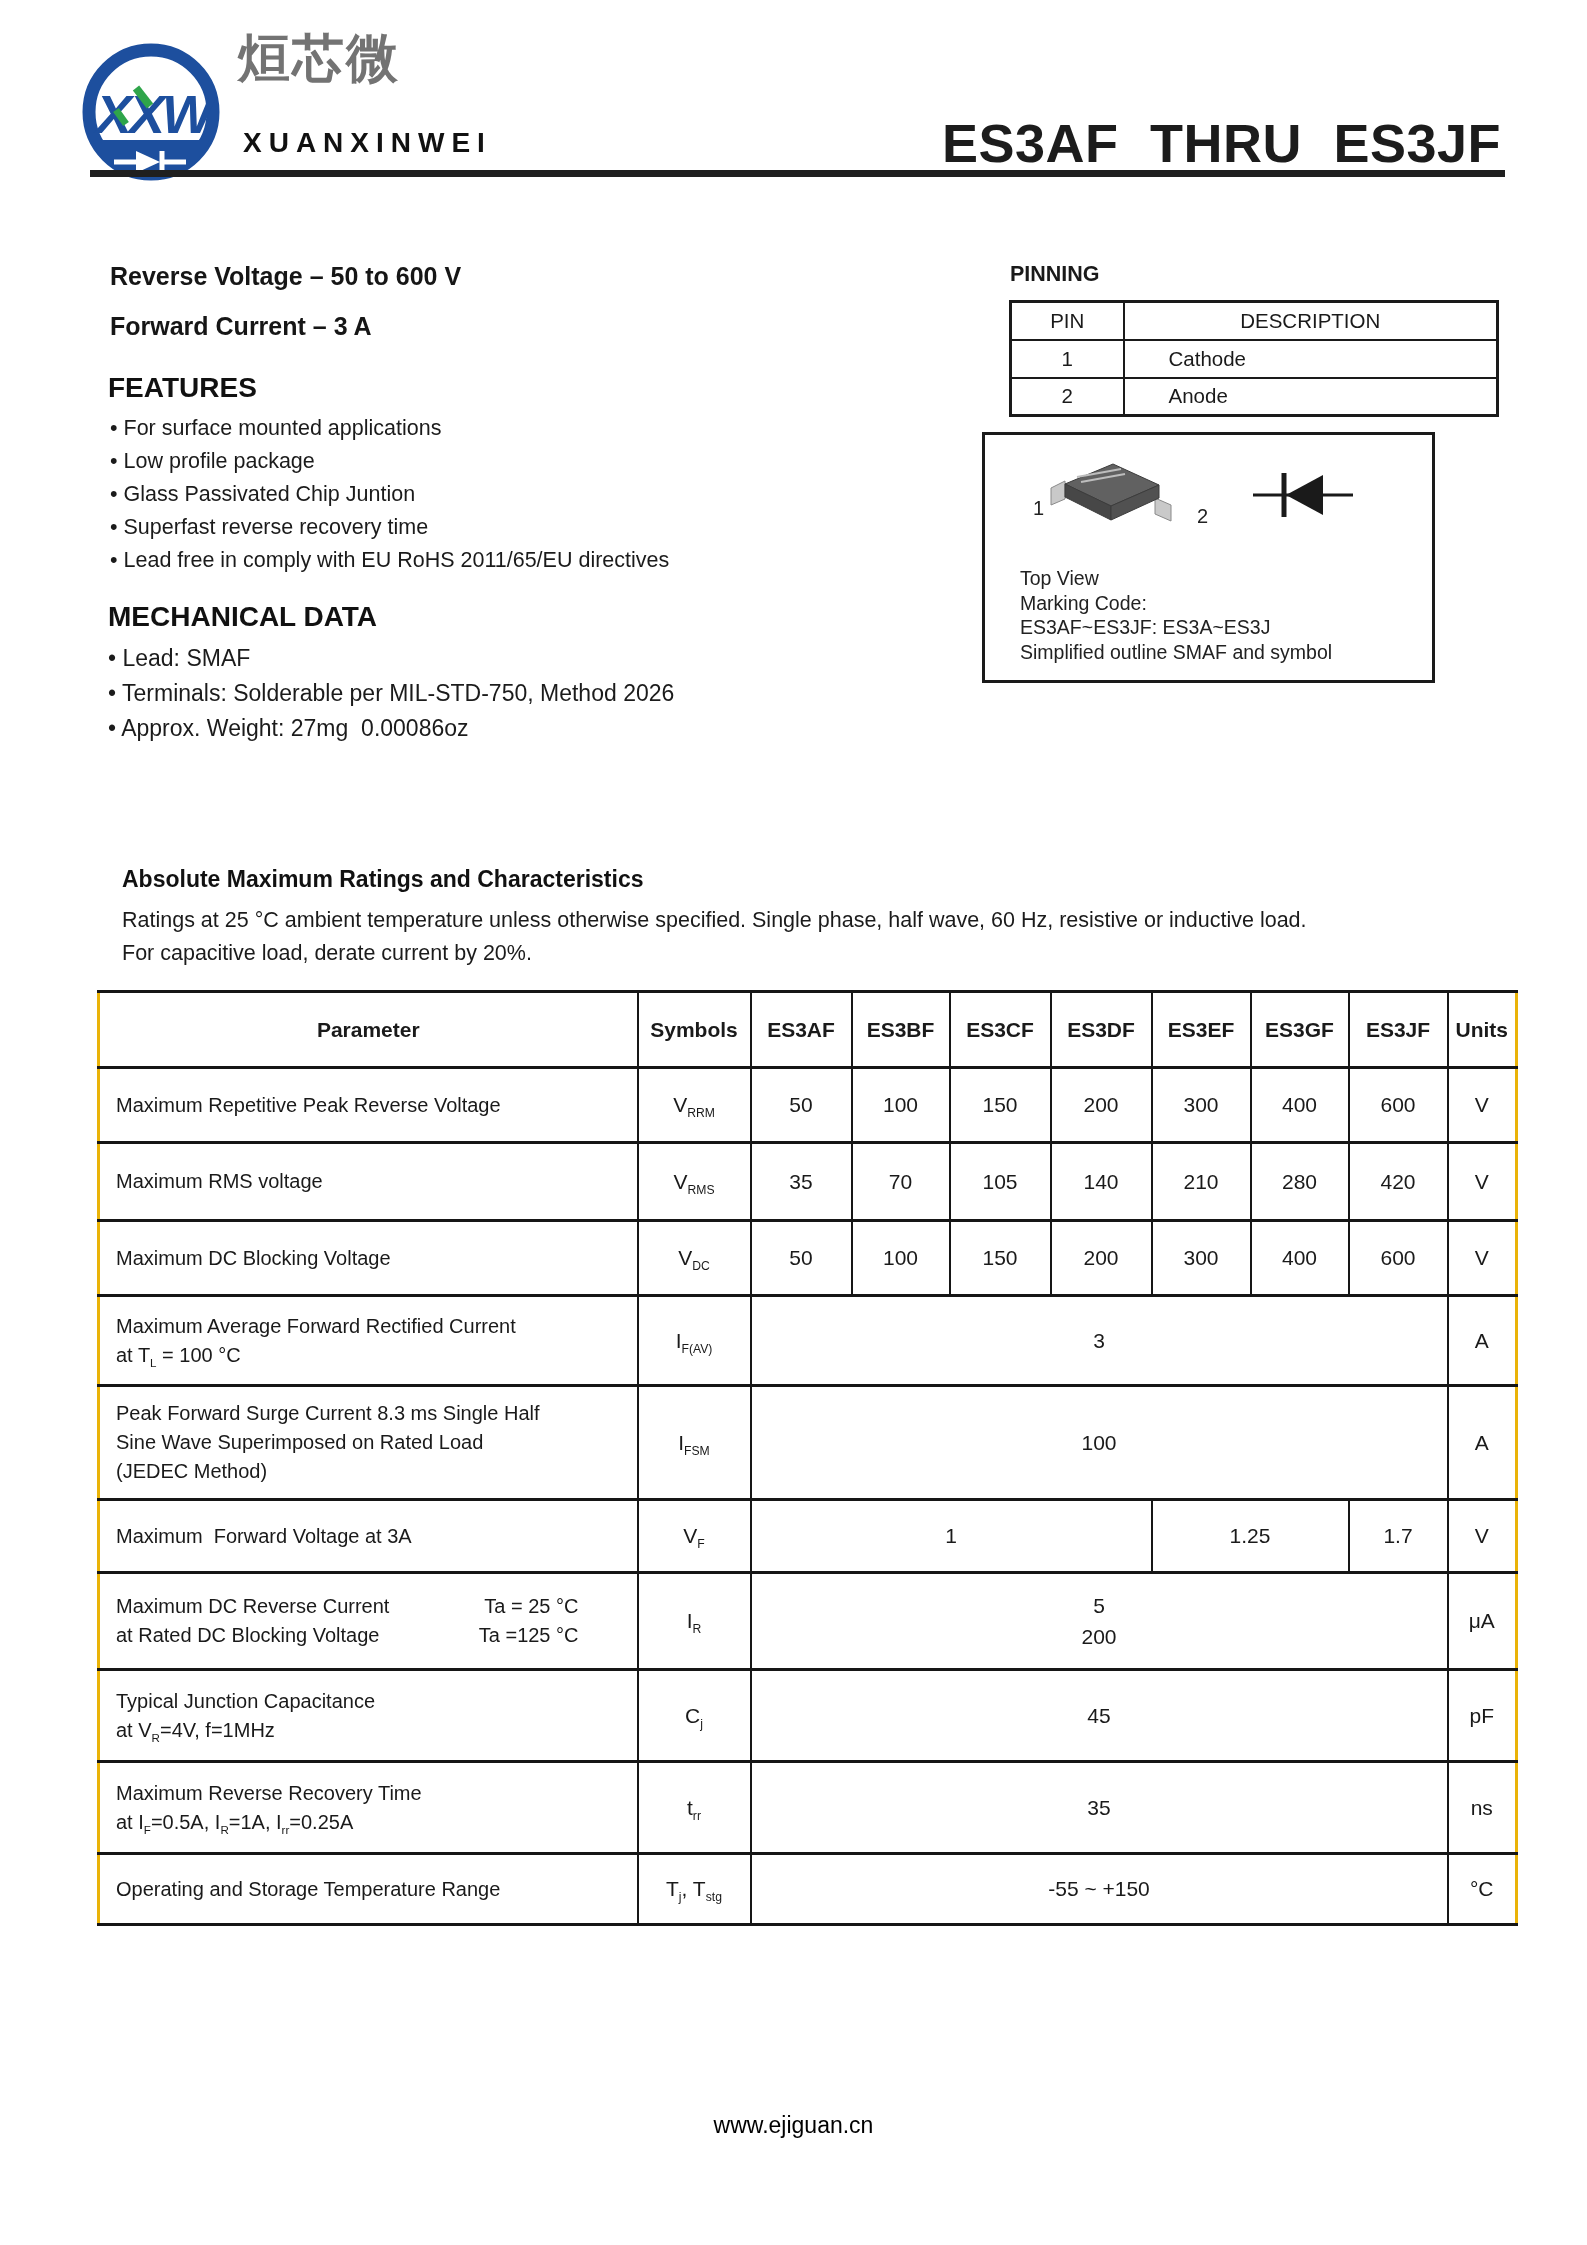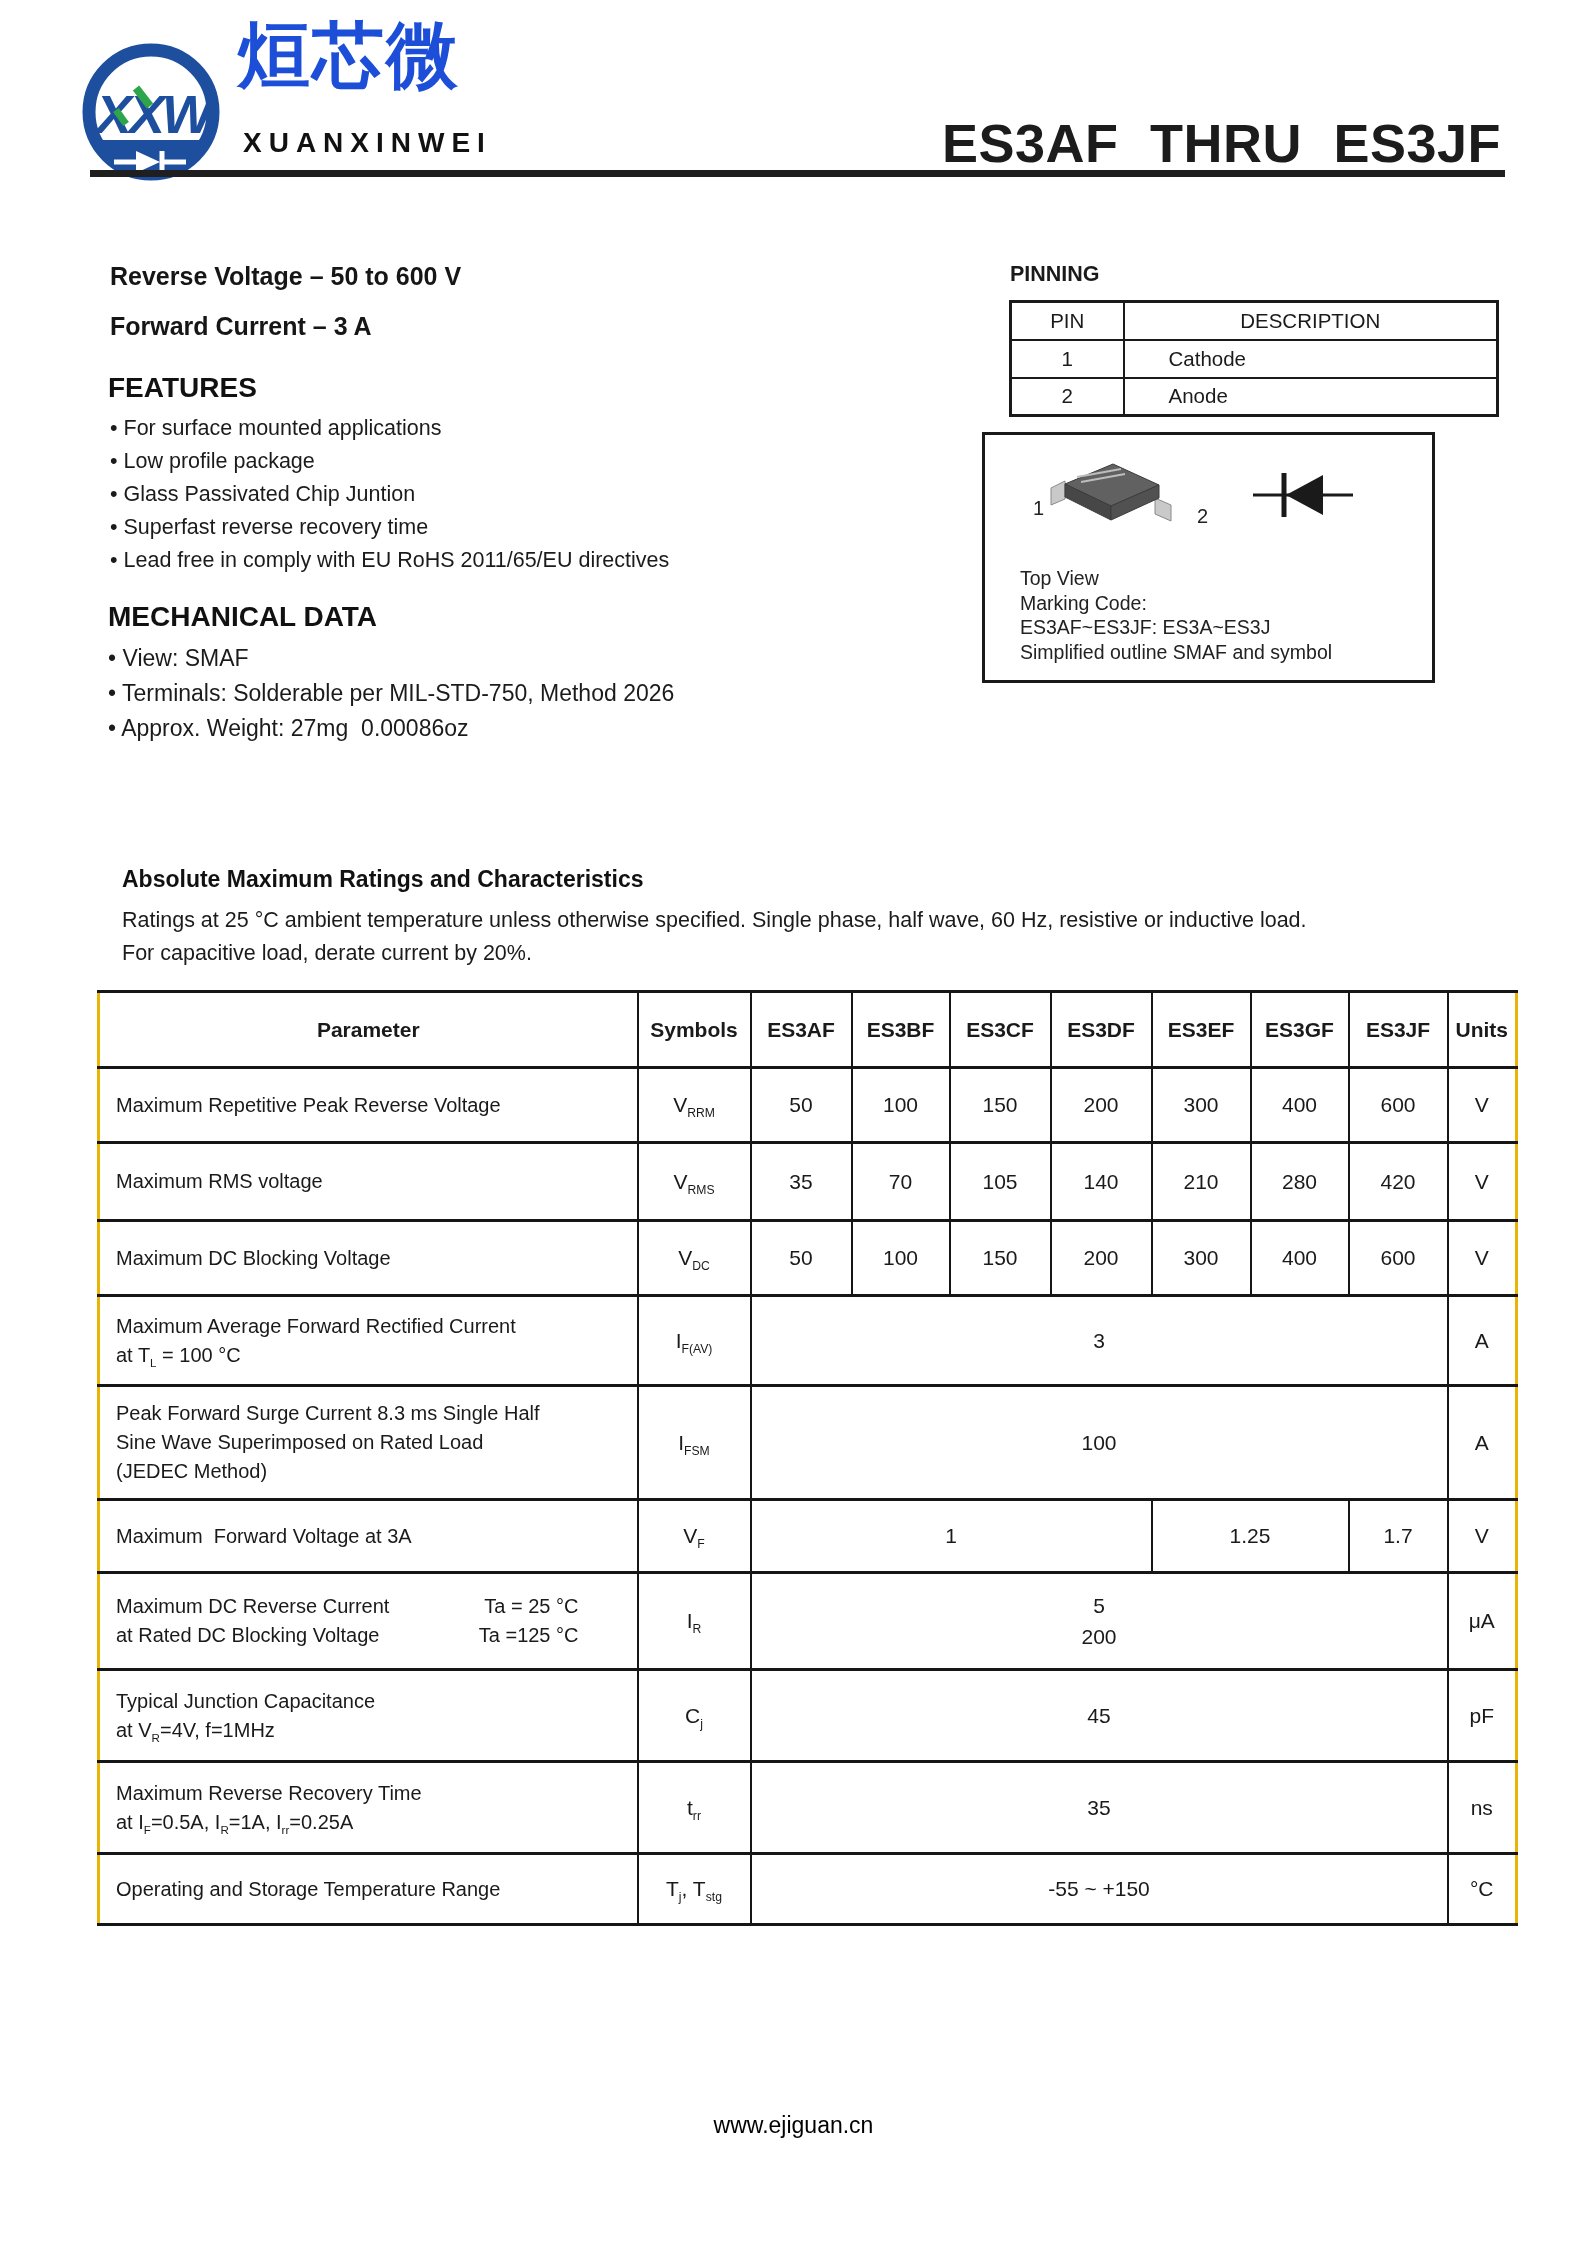--- a/index.html
+++ b/index.html
@@ -8,21 +8,21 @@
     position:relative;
     width:1587px; height:2245px;
     background:#ffffff;
     font-family:"Liberation Sans","DejaVu Sans",sans-serif;
     color:#1a1a1a;
     overflow:hidden;
   }
   .abs { position:absolute; }
 
   
-  .brand-cn { left:238px; top:16px; font-size:72px; font-weight:900; letter-spacing:2px; color:#1d4ed8; line-height:1.1; }
+  .brand-cn { left:238px; top:30px; font-size:52px; font-weight:900; letter-spacing:2px; color:#737373; line-height:1.1; }
   .brand-en { left:243px; top:127px; font-size:28px; font-weight:700; letter-spacing:7px; color:#111; }
   .part-title { right:86px; top:112px; font-size:54px; font-weight:700; letter-spacing:0.5px; word-spacing:16px; color:#1c1c1c; }
   .header-rule { left:90px; top:170px; width:1415px; height:7px; background:#1f1f1f; }
 
   
   .summary-line { left:110px; font-size:25px; font-weight:700; color:#161616; }
   .s1 { top:212px; } .s2 { top:262px; } .s3 { top:312px; }
   .sec-h { left:108px; font-size:28px; font-weight:700; color:#111; }
   .features-h { top:372px; }
   .feature-list { left:110px; top:412px; list-style:none; }
@@ -115,21 +115,21 @@
   <ul class="abs feature-list">
     <li data-bind="features.items.0">For surface mounted applications</li>
     <li data-bind="features.items.1">Low profile package</li>
     <li data-bind="features.items.2">Glass Passivated Chip Juntion</li>
     <li data-bind="features.items.3">Superfast reverse recovery time</li>
     <li data-bind="features.items.4">Lead free in comply with EU RoHS 2011/65/EU directives</li>
   </ul>
 
   <div class="abs sec-h mech-h" data-bind="mechanical.title">MECHANICAL DATA</div>
   <ul class="abs mech-list">
-    <li data-bind="mechanical.items.0">View: SMAF</li>
+    <li data-bind="mechanical.items.0">Lead: SMAF</li>
     <li data-bind="mechanical.items.1">Terminals: Solderable per MIL-STD-750, Method 2026</li>
     <li data-bind="mechanical.items.2">Approx. Weight: 27mg  0.00086oz</li>
   </ul>
 
   <div class="abs pinning-h" data-bind="pinning.title">PINNING</div>
   <table class="abs pin-table">
     <tbody>
         <tr>
       <th class="c1" data-bind="pinning.headers.0">PIN</th>
       <th class="c2" data-bind="pinning.headers.1">DESCRIPTION</th>

